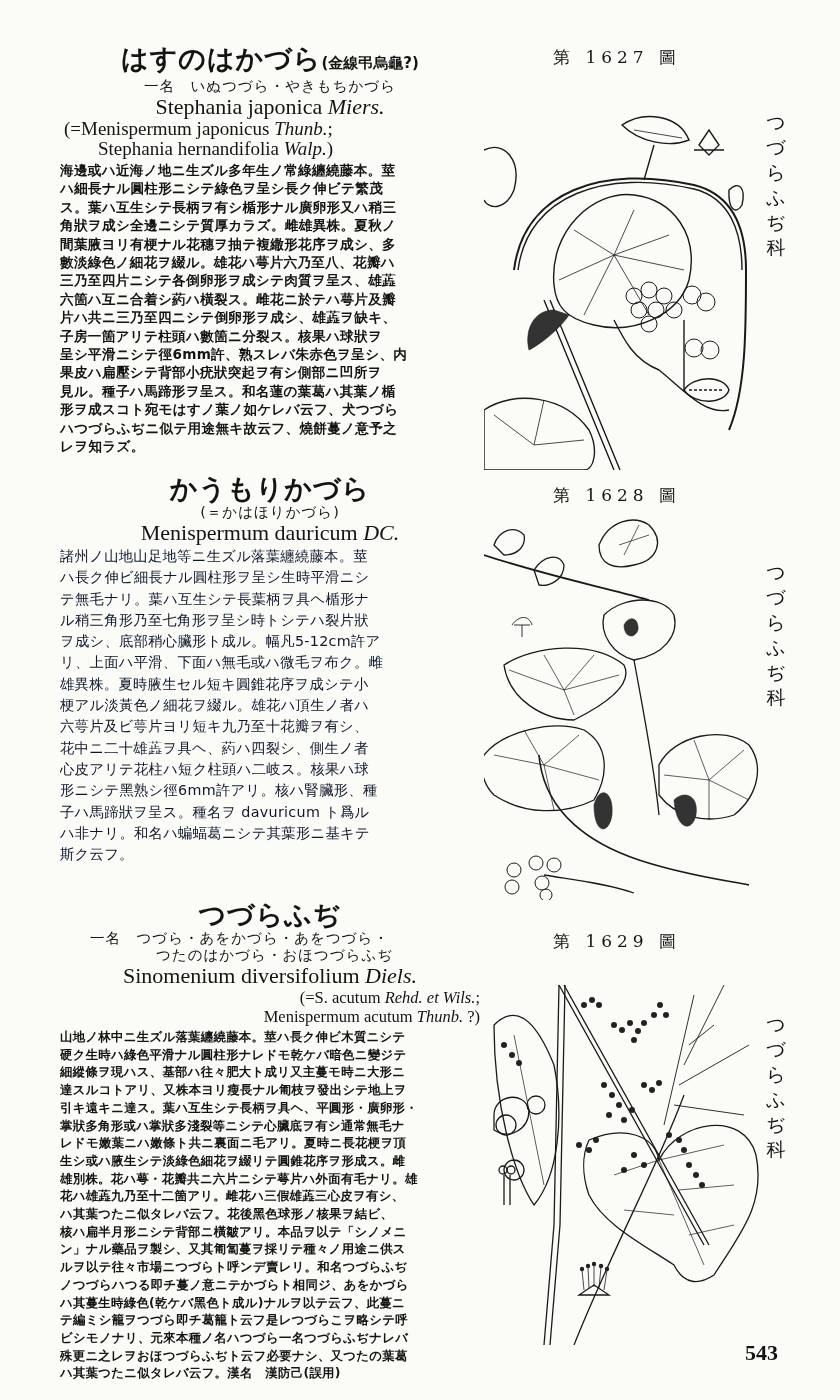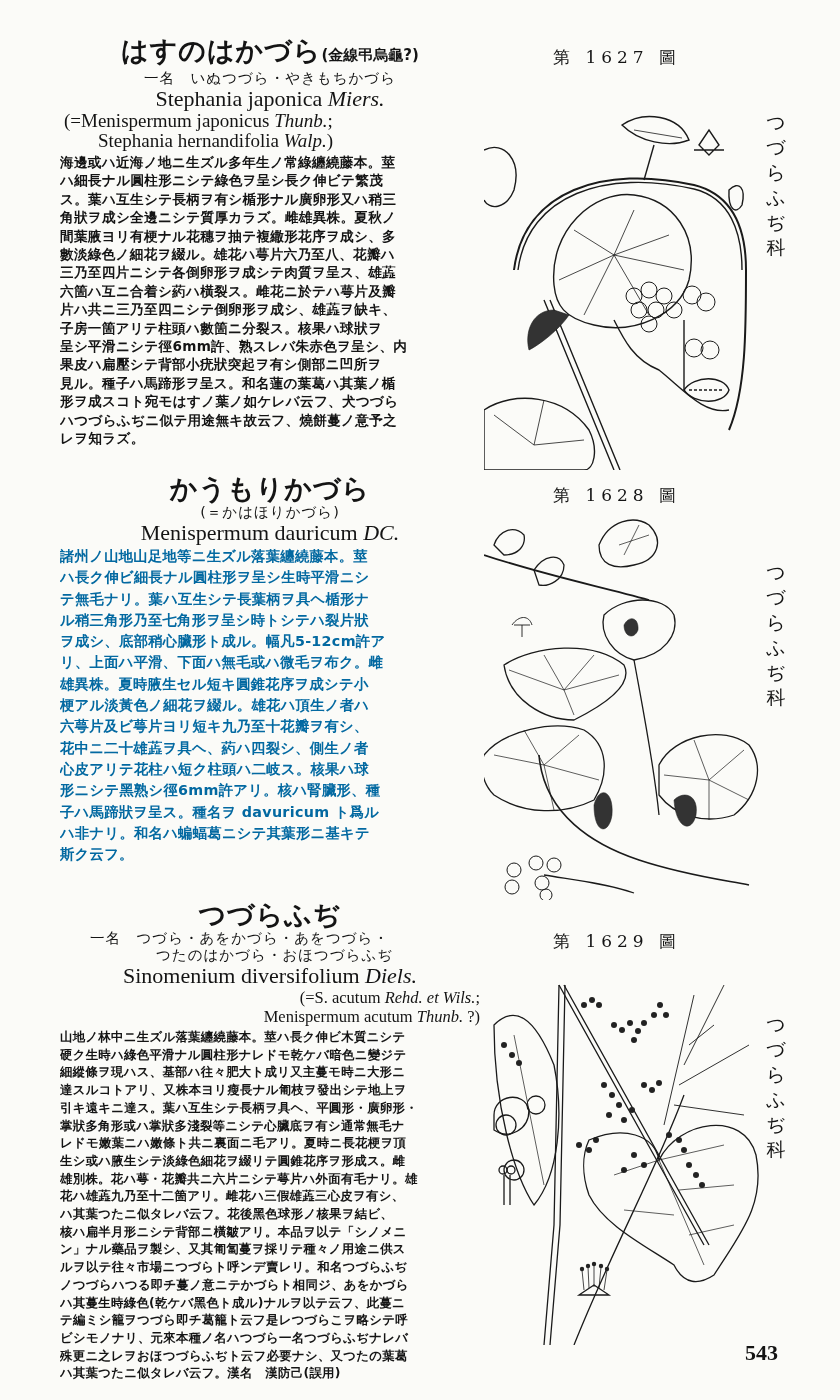--- a/index.html
+++ b/index.html
@@ -16,40 +16,40 @@
     .title-jp .kanji-alt { font-size: 15px; font-weight: bold; letter-spacing: 0; }
     .alias { text-align: center; font-family: "DejaVu Sans", sans-serif; font-size: 14.5px; line-height: 17px; letter-spacing: 1px; }
     .sci { text-align: center; font-family: "Liberation Serif", serif; font-size: 22px; line-height: 24px; }
     .sci i, .syn i { font-style: italic; }
     .syn { font-family: "Liberation Serif", serif; font-size: 19px; line-height: 20px; }
     .syn.small { font-size: 16.5px; line-height: 19px; text-align: right; }
     .body-text {
       font-family: "DejaVu Sans", sans-serif; font-weight: bold; font-size: 13.6px; line-height: 18.4px;
       text-align: justify; letter-spacing: 0.3px; word-break: break-all;
     }
-    .body-text.mid { font-weight: bold; font-size: 14.3px; line-height: 21.3px; color: #0369a1; }
+    .body-text.mid { font-weight: normal; font-size: 14.3px; line-height: 21.3px; color: #0f172a; }
     .body-text.small { font-size: 12.4px; line-height: 17.7px; }
     .line { display: block; white-space: nowrap; overflow: hidden; }
     .fig-label {
       position: absolute; font-family: "DejaVu Serif", serif; font-weight: normal; font-size: 17px; letter-spacing: 5px;
     }
     .family {
       position: absolute; width: 22px; font-family: "DejaVu Sans", sans-serif; font-size: 19px;
       line-height: 25px; text-align: center;
     }
     .illus { position: absolute; }
     .page-num { position: absolute; left: 745px; top: 1340px; font-family: "Liberation Serif", serif; font-weight: bold; font-size: 22px; }
     svg { display: block; }
   </style>
 </head>
 <body>
 
 <div class="col-left">
 
-  <div class="entry" style="top:36px;">
+  <div class="entry" style="top:44px;">
     <div class="title-jp">
       <span>はすのはかづら</span><span class="kanji-alt">(金線弔烏龜?)</span>
     </div>
     <div class="alias">一名　いぬつづら・やきもちかづら</div>
     <div class="sci">
       <span>Stephania japonica</span> <i>Miers.</i>
     </div>
     <div class="syn" style="padding-left:4px;">
       <span>(=Menispermum japonicus </span><i>Thunb.</i><span>;</span>
     </div>

